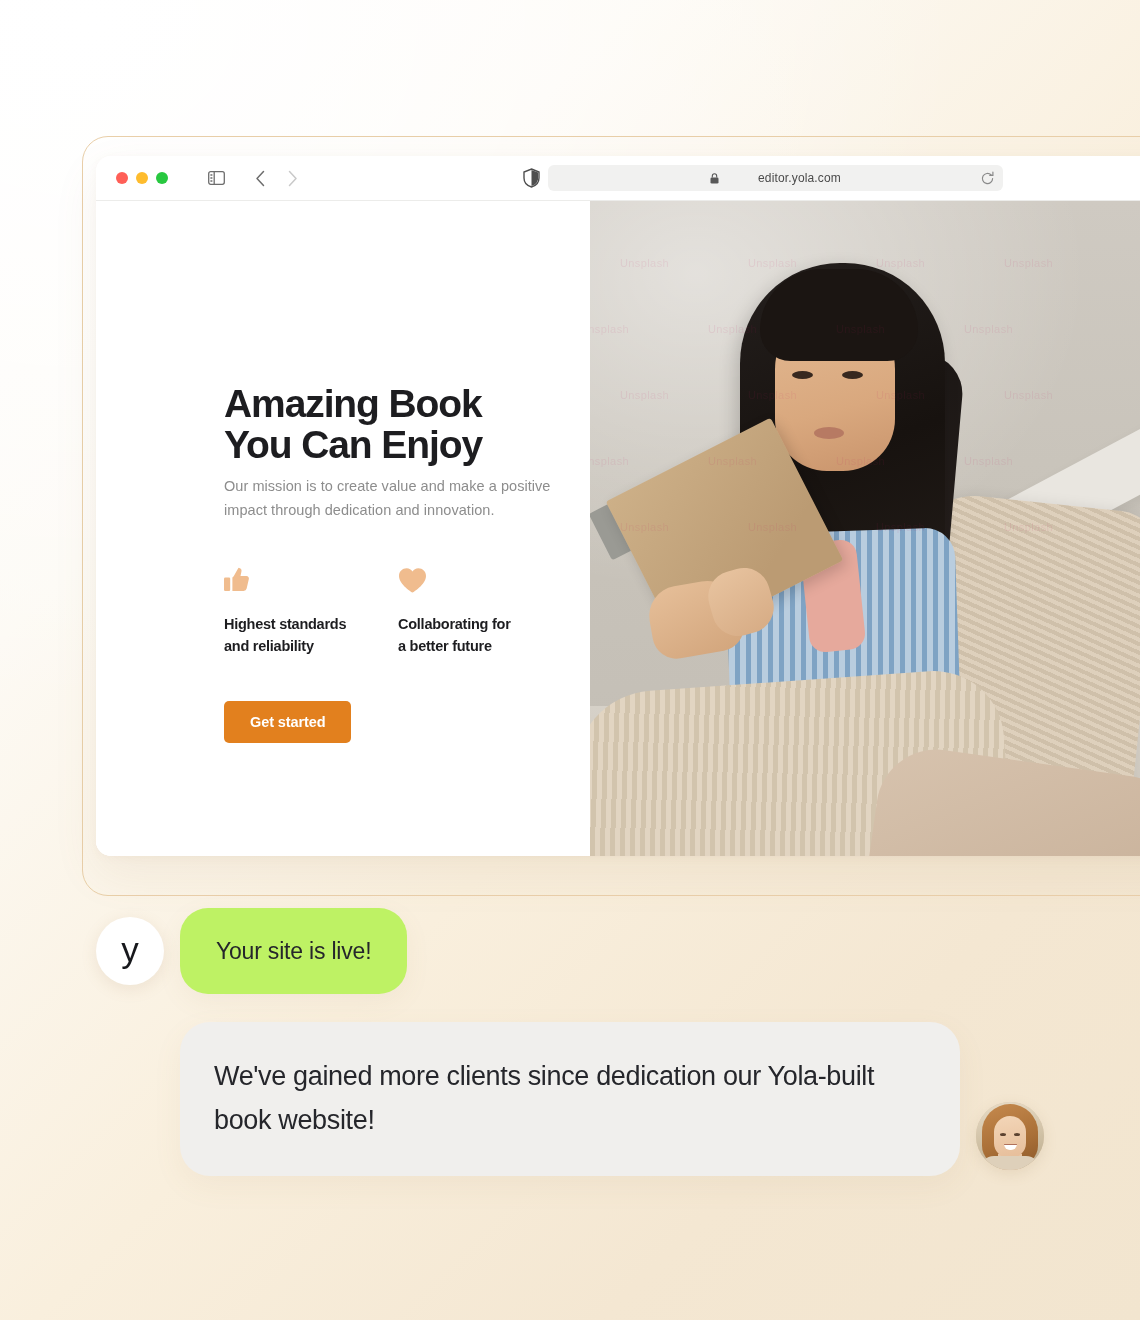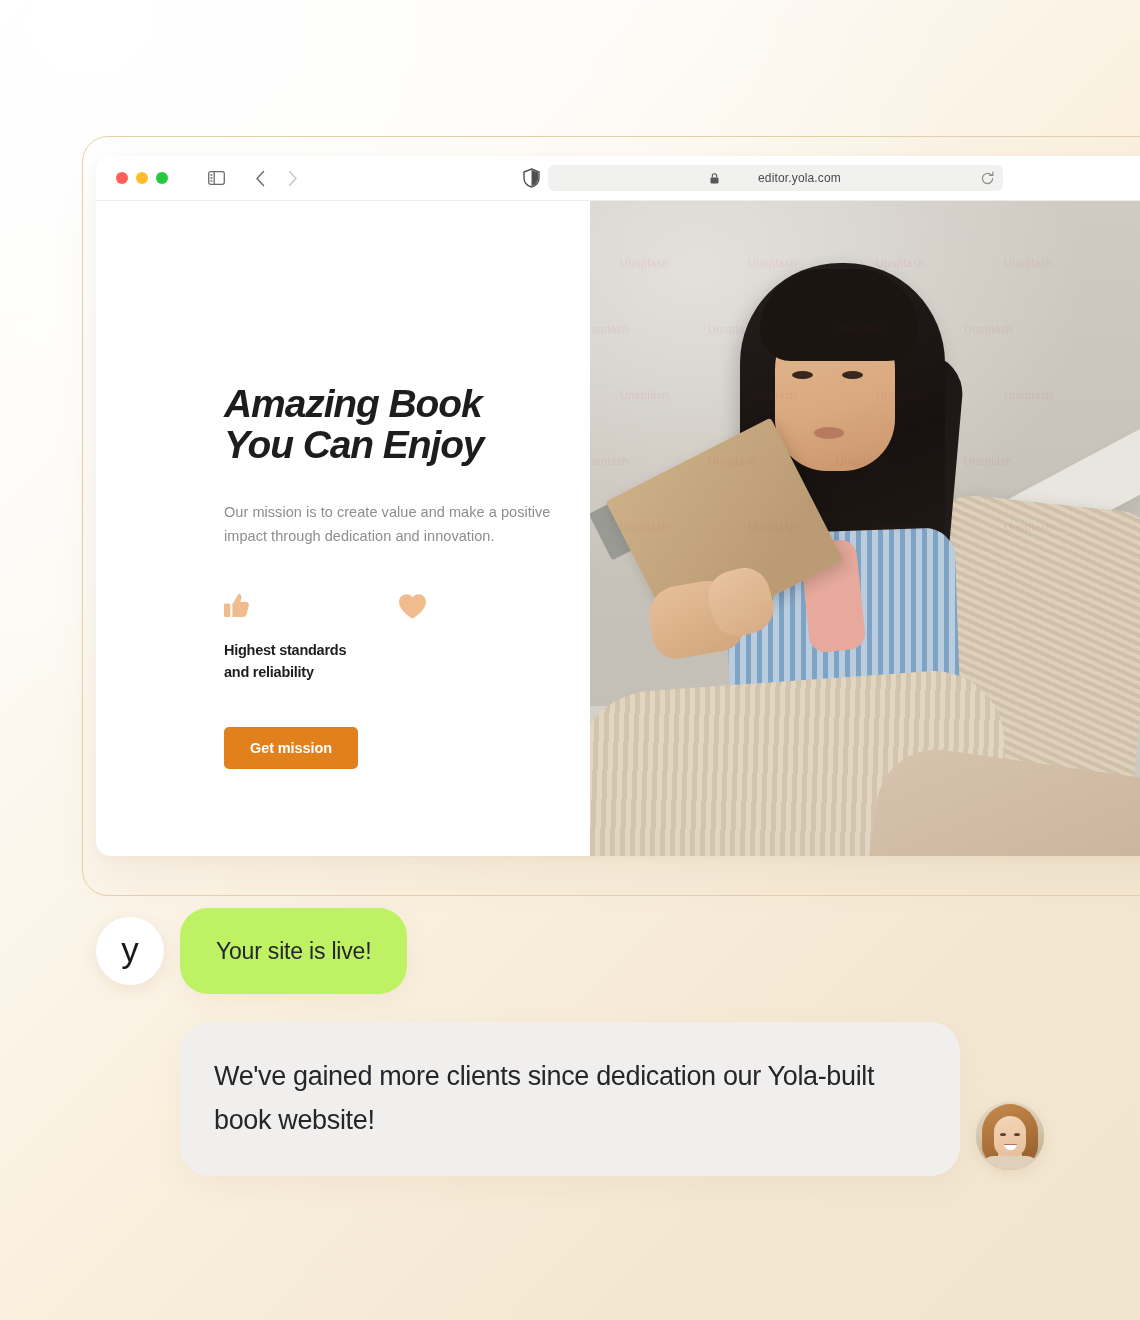--- a/index.html
+++ b/index.html
@@ -136,25 +136,24 @@
   }
 
   #hero-heading {
     font-size: 39px;
     line-height: 41px;
     font-weight: bold;
     letter-spacing: -1.1px;
     color: #1d1d20;
     white-space: pre-line;
     font-stretch: condensed;
-    font-style: italic;
   }
 
   #hero-paragraph {
-    margin-top: 35px;
+    margin-top: 9px;
     font-size: 14.5px;
     line-height: 24px;
     color: #8d8d8d;
     letter-spacing: 0.05px;
   }
 
   #features {
     display: flex;
     margin-top: 42px;
     gap: 18px;
@@ -592,25 +591,27 @@
             <div class="feature-label">Highest standards
 and reliability</div>
           </div>
 
           <div class="feature">
             <div class="feature-icon">
               <svg width="29" height="27" viewBox="0 0 29 27" fill="currentColor">
                 <path d="M14.5 25.6 C14.5 25.6 1 17.6 1 8.9 C1 4.4 4.5 1.2 8.6 1.2 C11.2 1.2 13.4 2.6 14.5 4.6 C15.6 2.6 17.8 1.2 20.4 1.2 C24.5 1.2 28 4.4 28 8.9 C28 17.6 14.5 25.6 14.5 25.6 Z"></path>
               </svg>
             </div>
+            <div class="feature-label">Collaborating for
+a better future</div>
           </div>
 
         </div>
 
-        <button id="cta-button">Get mission</button>
+        <button id="cta-button">Get started</button>
       </div>
     </div>
 
     <div id="hero-image">
       <div class="wall"></div>
       <div class="wall-light"></div>
       <div class="rail1"></div>
       <div class="rail2"></div>
       <div class="rail3"></div>
       <div class="floor"></div>

